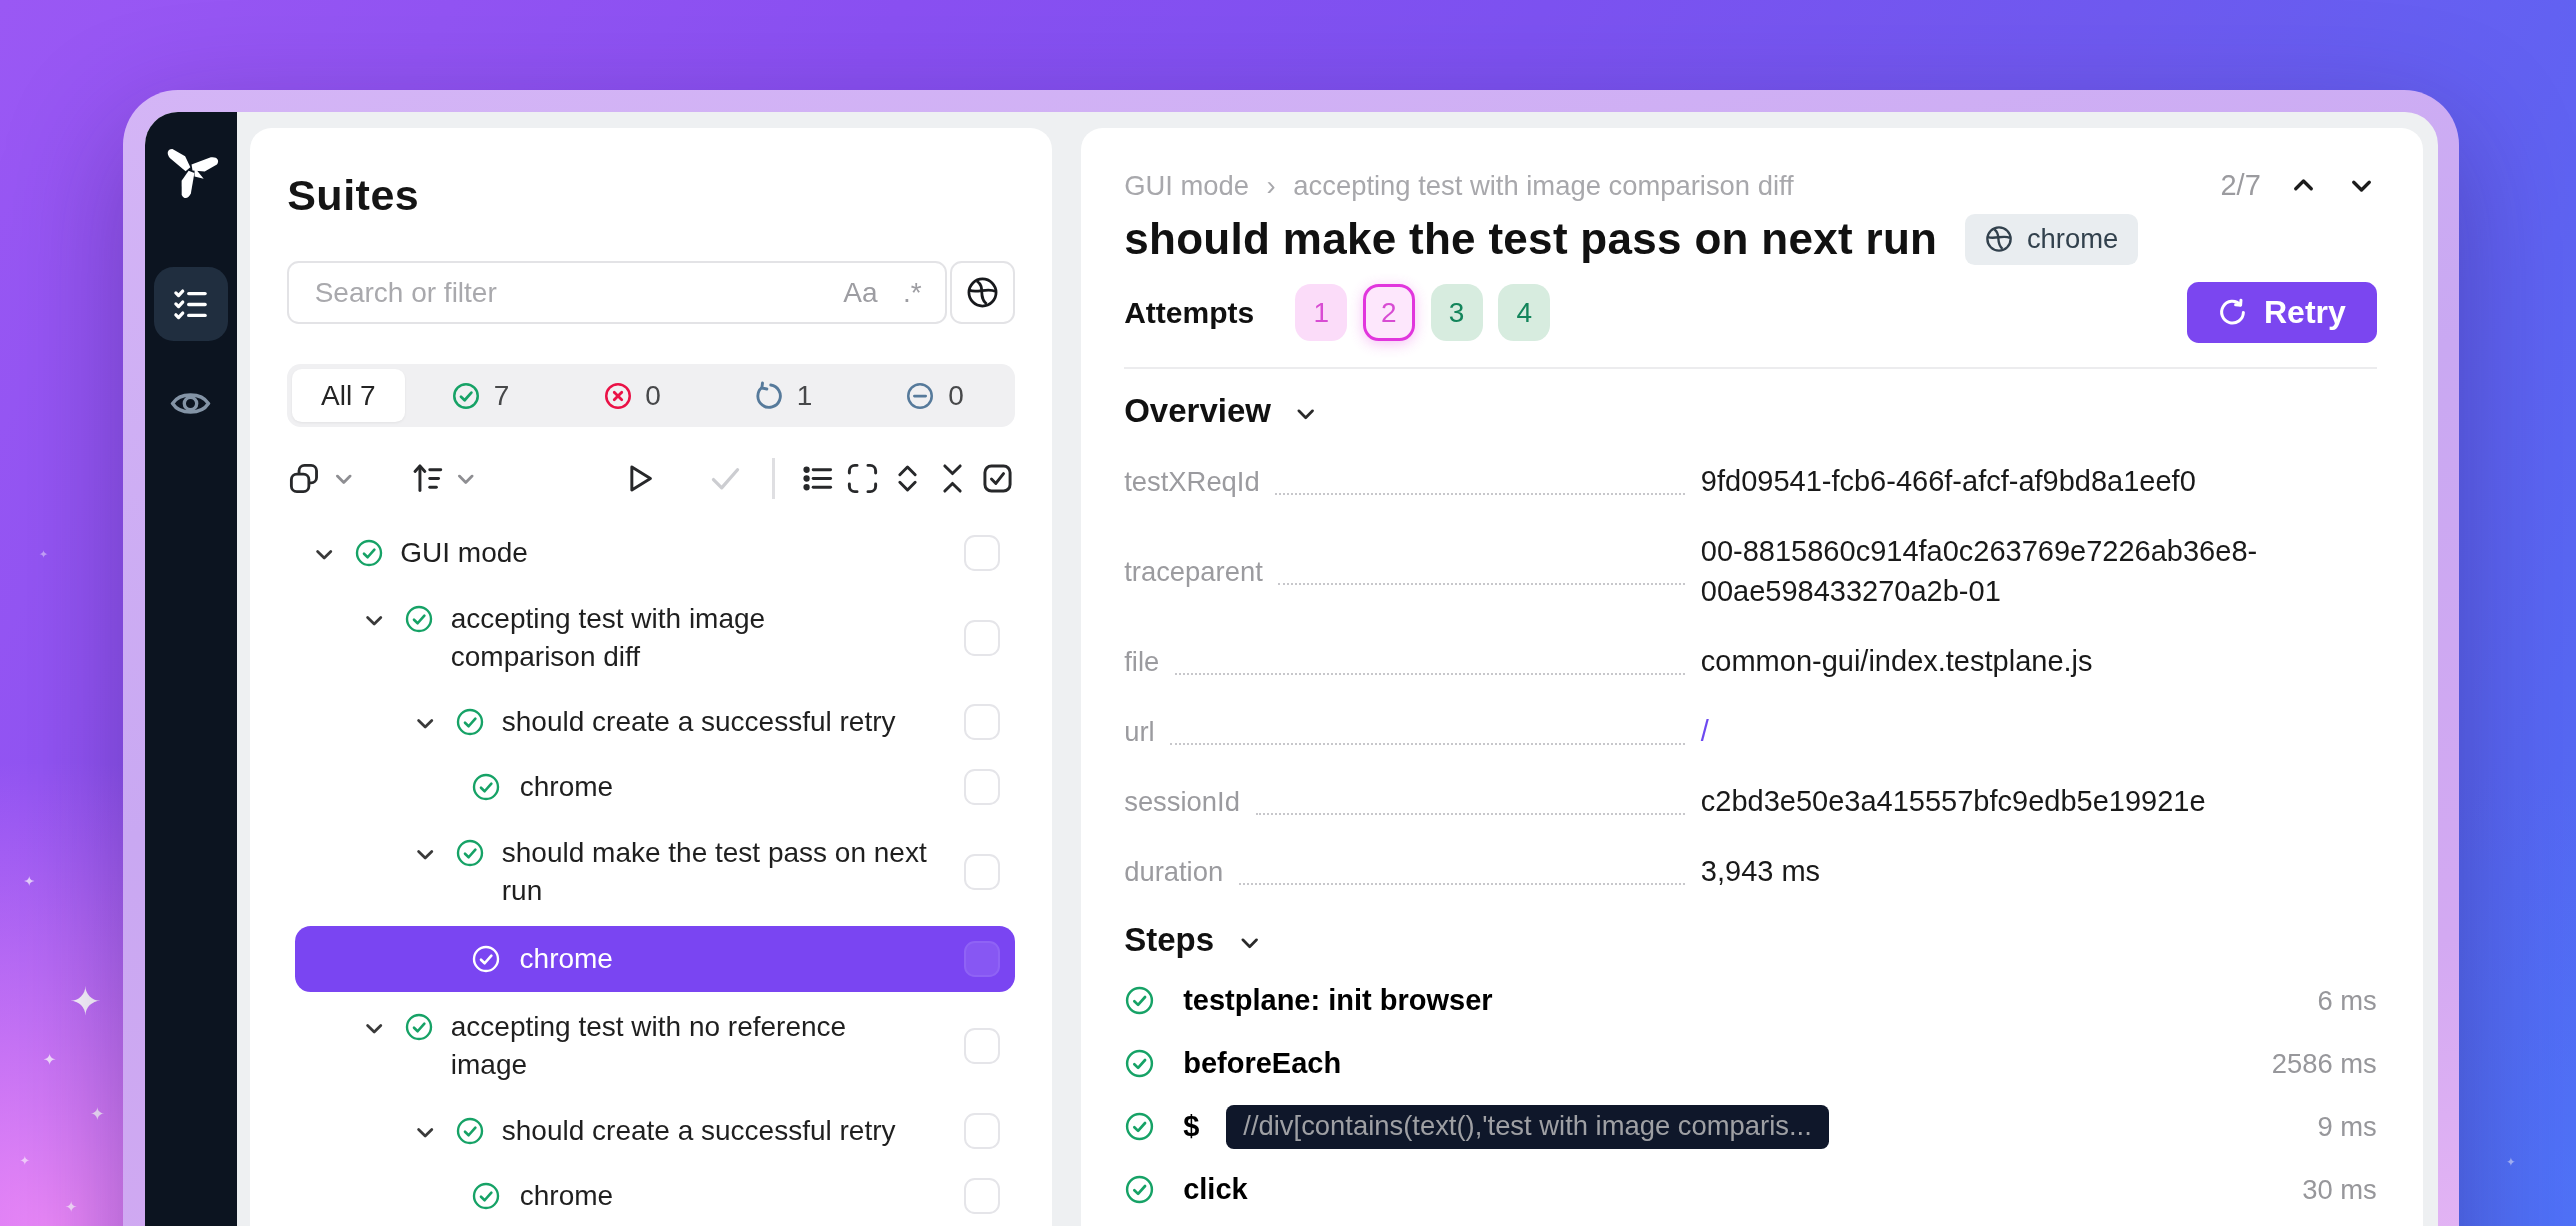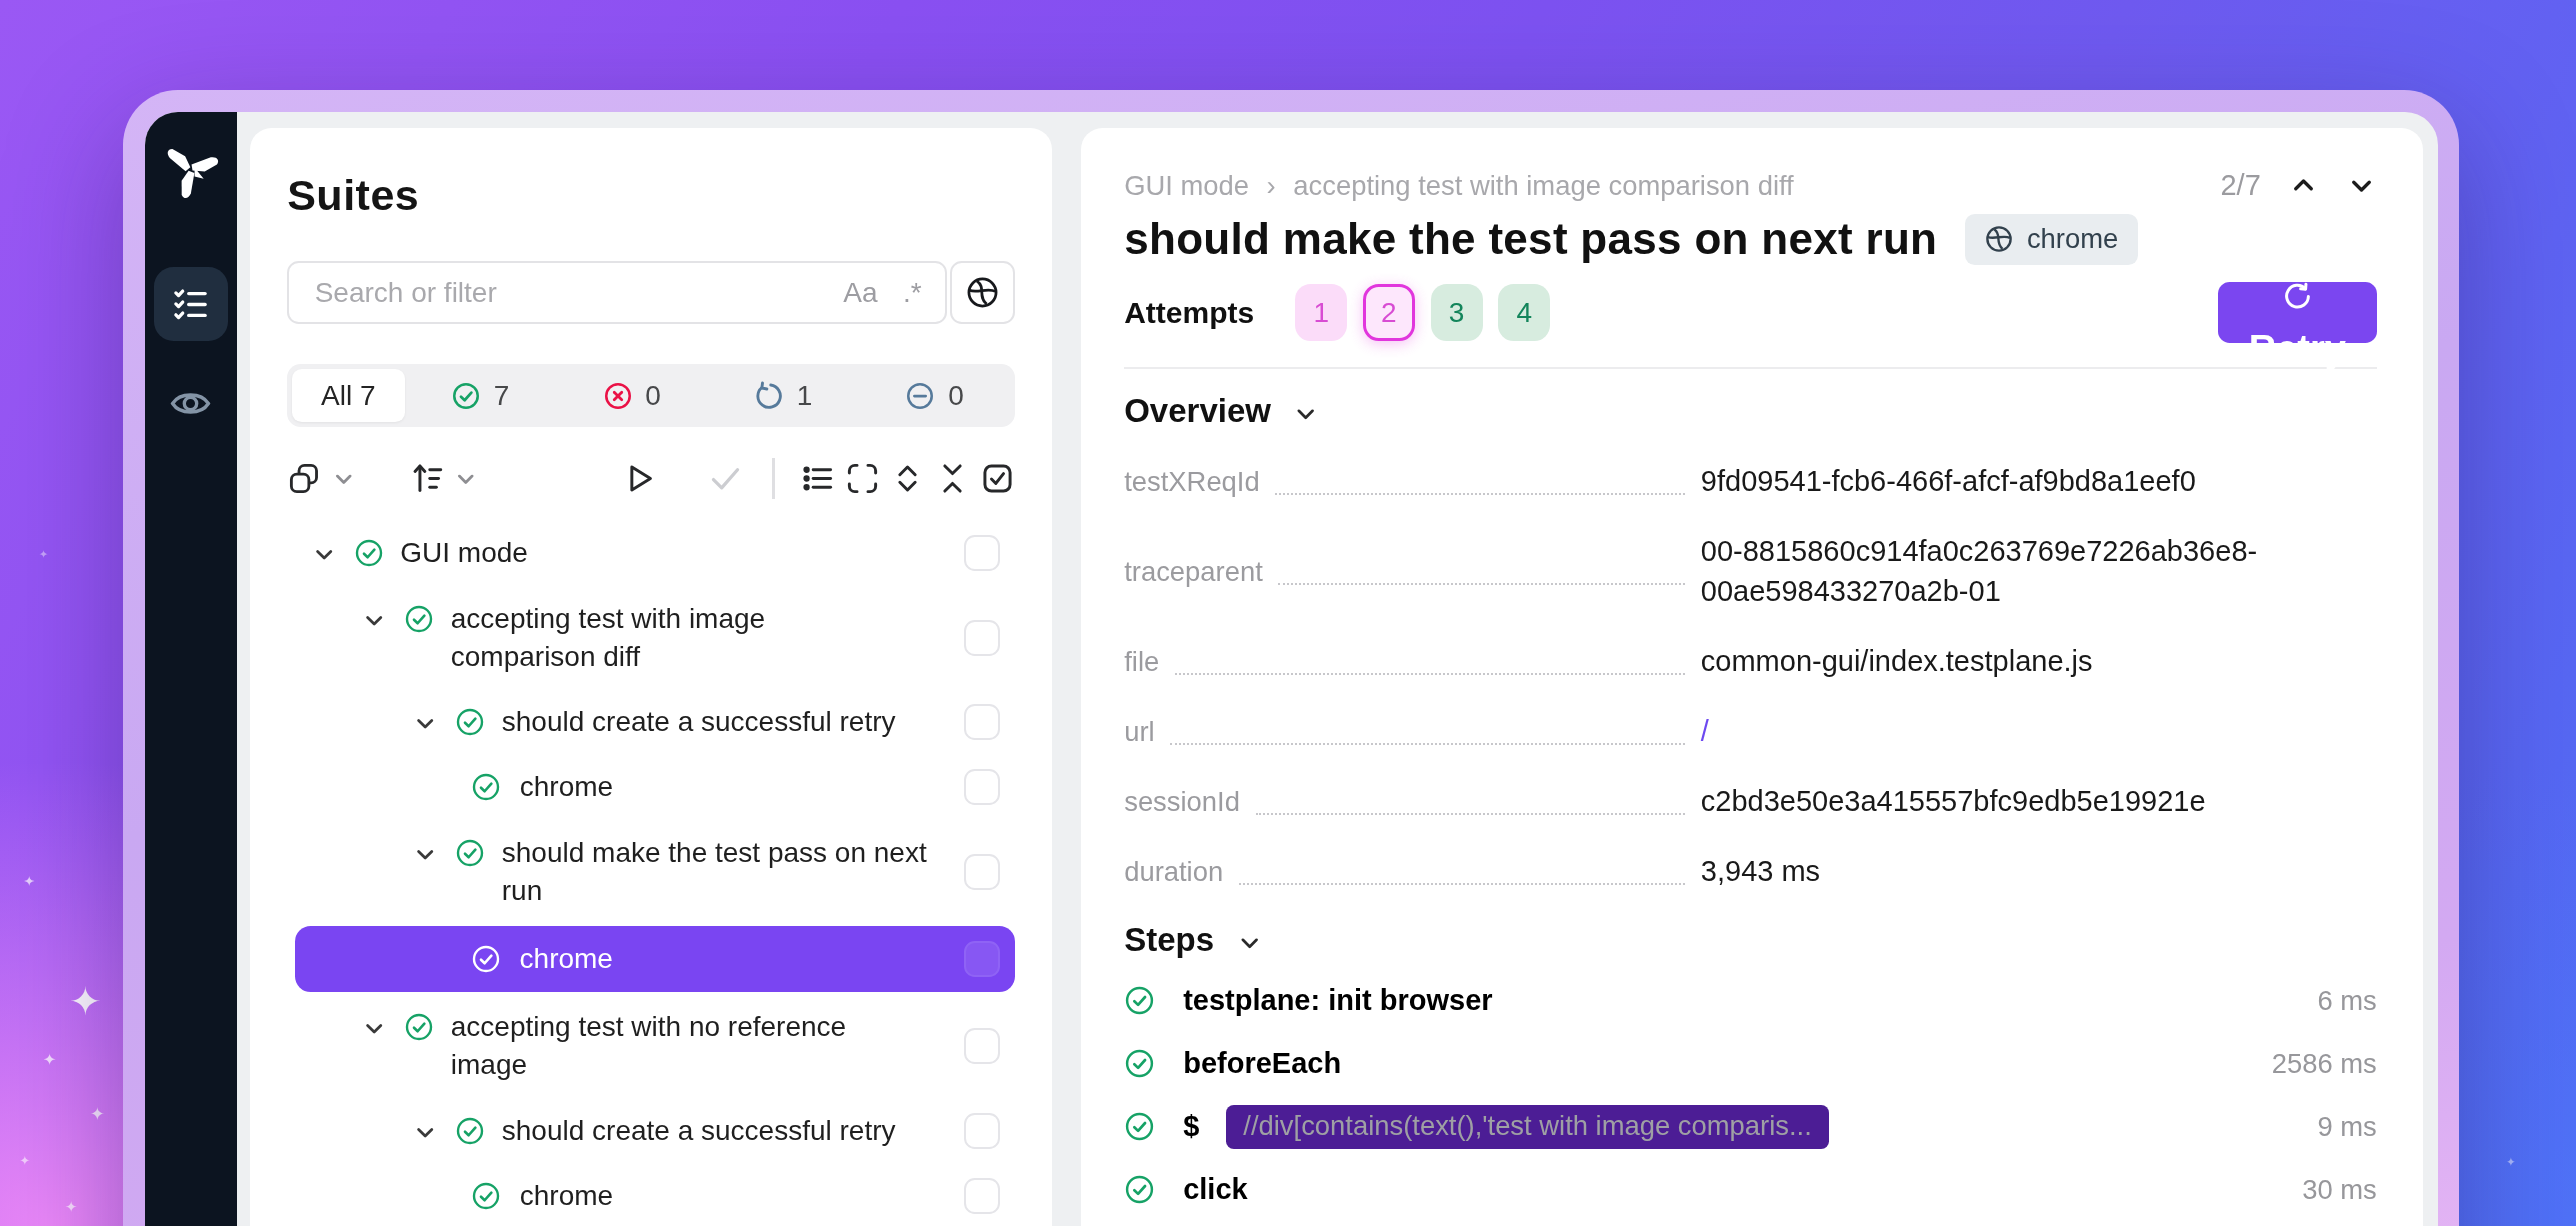--- a/index.html
+++ b/index.html
@@ -142,44 +142,43 @@
   .att-label { font-size:30px; font-weight:600; color:#101010; margin-right:41px; }
   .chip {
     width:52px; height:57px; border-radius:15.7px; margin-right:15.7px;
     display:flex; align-items:center; justify-content:center; font-size:28px; cursor:pointer;
   }
   .chip.fail { background:#fbdcf9; color:#d84cd3; }
   .chip.fail.cur { border:3.4px solid #e136dd; background:#fde7fc; box-shadow:0 2.9px 13.7px rgba(225,54,221,.30); }
   .chip.pass { background:#d7ecdf; color:#13855b; }
   .retry-btn {
     margin-left:auto; height:61px; padding:0 31px; border:none; border-radius:11.7px;
-    background:#7b46f0; color:#ffffff; font-size:38px; font-weight:600;
+    background:#7b46f0; color:#ffffff; font-size:32px; font-weight:600;
     display:flex; align-items:center; gap:16.6px; cursor:pointer;
     font-family:"Liberation Sans", sans-serif;
-    flex-direction:column;
   }
 
   .hr { border-top:2.4px solid #ececee; margin-top:23.5px; }
   .sect-header { display:flex; align-items:center; gap:21.5px; margin-top:23.5px;
     font-size:33px; font-weight:600; color:#111; }
   .sect-chev { color:#2a2a2a; cursor:pointer; display:inline-flex; margin-top:3.9px; }
 
   .fields { margin-top:31px; }
   .frow { display:flex; align-items:center; margin-bottom:30px; }
   .flabel { font-size:27.4px; color:#9b9b9f; line-height:35px; flex:none; }
   .leader { flex:1; border-bottom:2.9px dotted #c7c7cb; height:26.4px; margin:0 15.7px; }
   .fvalue { width:676px; flex:none; font-size:29px; color:#191919; line-height:40px; overflow-wrap:anywhere; }
   .fvalue.link { color:#6d49f0; cursor:pointer; }
 
   .steps-list { margin-top:9.8px; }
   .srow { display:flex; align-items:center; height:63px; }
   .scheck { width:31px; flex:none; color:#16a266; }
   .sname { margin-left:28px; font-size:29px; font-weight:600; color:#000000; }
   .schip {
-    margin-left:26.4px; background:#4c1d95; border-radius:7.8px; padding:4.9px 17.6px 6.9px;
+    margin-left:26.4px; background:#0f172a; border-radius:7.8px; padding:4.9px 17.6px 6.9px;
     font-size:27.4px; color:#9fa0a4; max-width:754px; white-space:nowrap; overflow:hidden;
   }
   .sdur { margin-left:auto; font-size:27.4px; color:#97979b; }
 </style>
 </head>
 <body>
 
 <div class="canvas">
   <span class="star s1"></span>
   <span class="star s2"></span>

